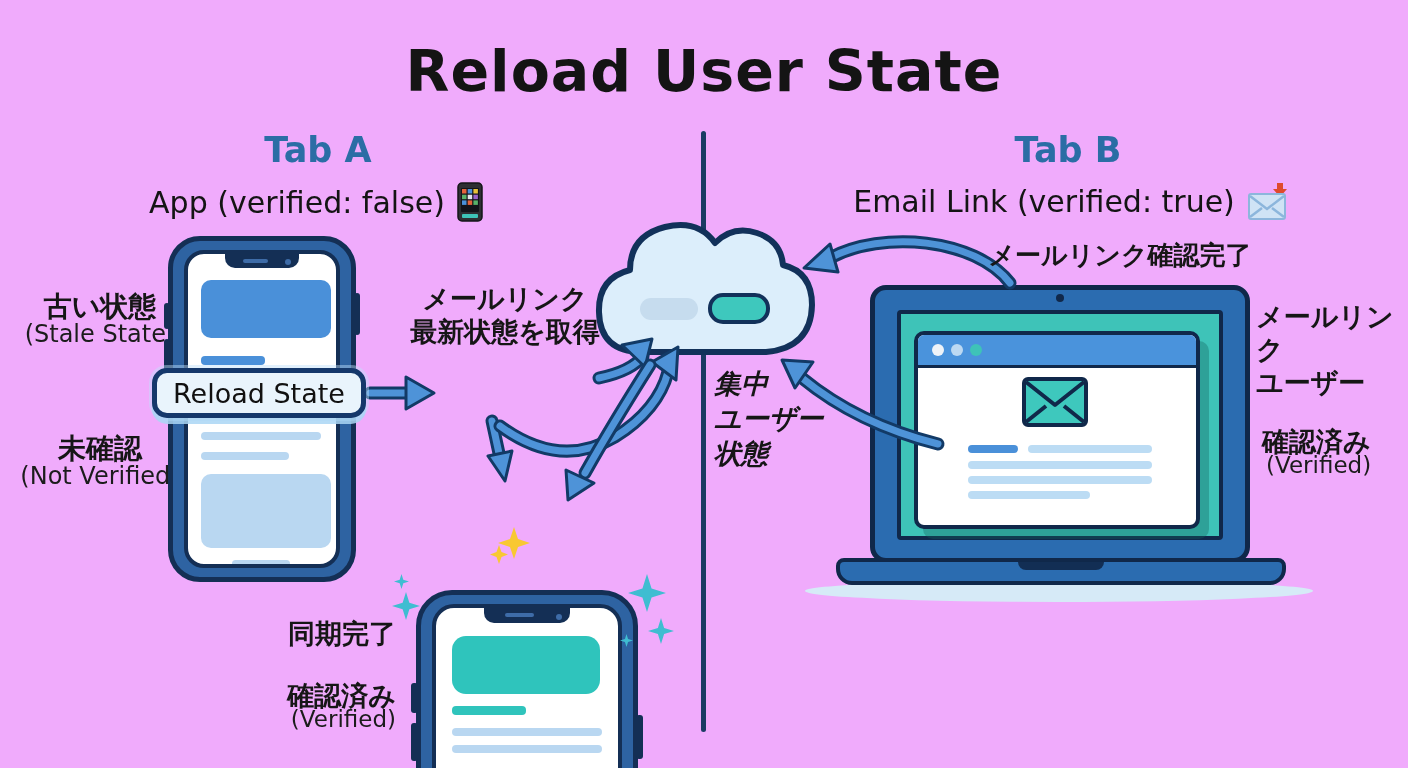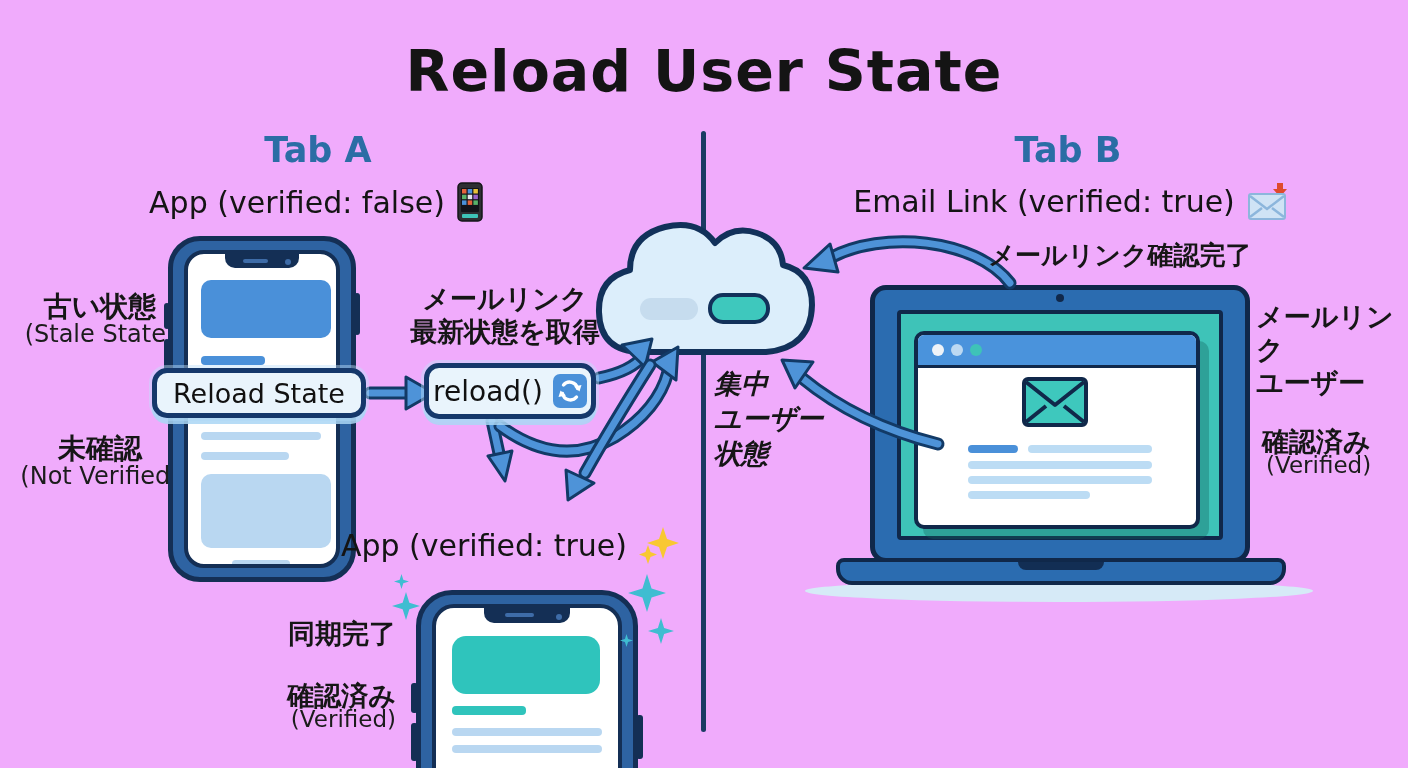--- a/index.html
+++ b/index.html
@@ -165,39 +165,28 @@
       <path d="M938,444 Q858,424 802,378" stroke="#123a66" stroke-width="13"></path>
       <path d="M938,444 Q858,424 802,378" stroke="#4e93d8" stroke-width="7"></path>
       <polygon points="782,360 813,362 795,388" fill="#4e93d8" stroke="#123a66" stroke-width="3" stroke-linejoin="round"></polygon>
     </g>
   </svg>
 
   <div class="abs btn" style="left:152px;top:368px;width:214px;height:50px;">
     <span>Reload State</span>
   </div>
 
-  <div class="abs btn" style="left:424px;top:363px;width:172px;height:56px;font-size:28px;">
-    <span>reload()</span>
-    <svg width="34" height="34" viewBox="0 0 34 34">
-      <rect x="0" y="0" width="34" height="34" rx="7" fill="#4a90d9"></rect>
-      <path d="M9.5,19.5 a8,8 0 0 0 14,3.5" fill="none" stroke="#ffffff" stroke-width="3.4" stroke-linecap="round"></path>
-      <path d="M24.5,14.5 a8,8 0 0 0 -14,-3.5" fill="none" stroke="#ffffff" stroke-width="3.4" stroke-linecap="round"></path>
-      <polygon points="26.5,17.5 21,12.5 28.5,11" fill="#ffffff"></polygon>
-      <polygon points="7.5,16.5 13,21.5 5.5,23" fill="#ffffff"></polygon>
-    </svg>
-  </div>
 
   <div class="abs jp" style="left:714px;top:366px;font-size:27px;line-height:35px;font-style:italic;">
     <div>集中</div>
     <div>ユーザー</div>
     <div>状態</div>
   </div>
 
   <div class="abs subtitle" style="left:330px;top:525px;width:360px;">
-    <span>App (verified: true)</span>
     <svg width="40" height="40" viewBox="0 0 40 40">
       <polygon points="24,2 28,14 40,18 28,22 24,34 20,22 8,18 20,14" fill="#f8c832"></polygon>
       <polygon points="9,20 11.5,27 18,29.5 11.5,32 9,39 6.5,32 0,29.5 6.5,27" fill="#f8c832"></polygon>
     </svg>
   </div>
 
   <div class="abs jp" style="left:268px;top:616px;width:128px;font-size:27px;text-align:right;">同期完了</div>
   <div class="abs jp" style="left:268px;top:678px;width:128px;font-size:27px;text-align:right;">確認済み</div>
   <div class="abs en-sub" style="left:268px;top:706px;width:128px;font-size:23px;text-align:right;">(Verified)</div>
 

